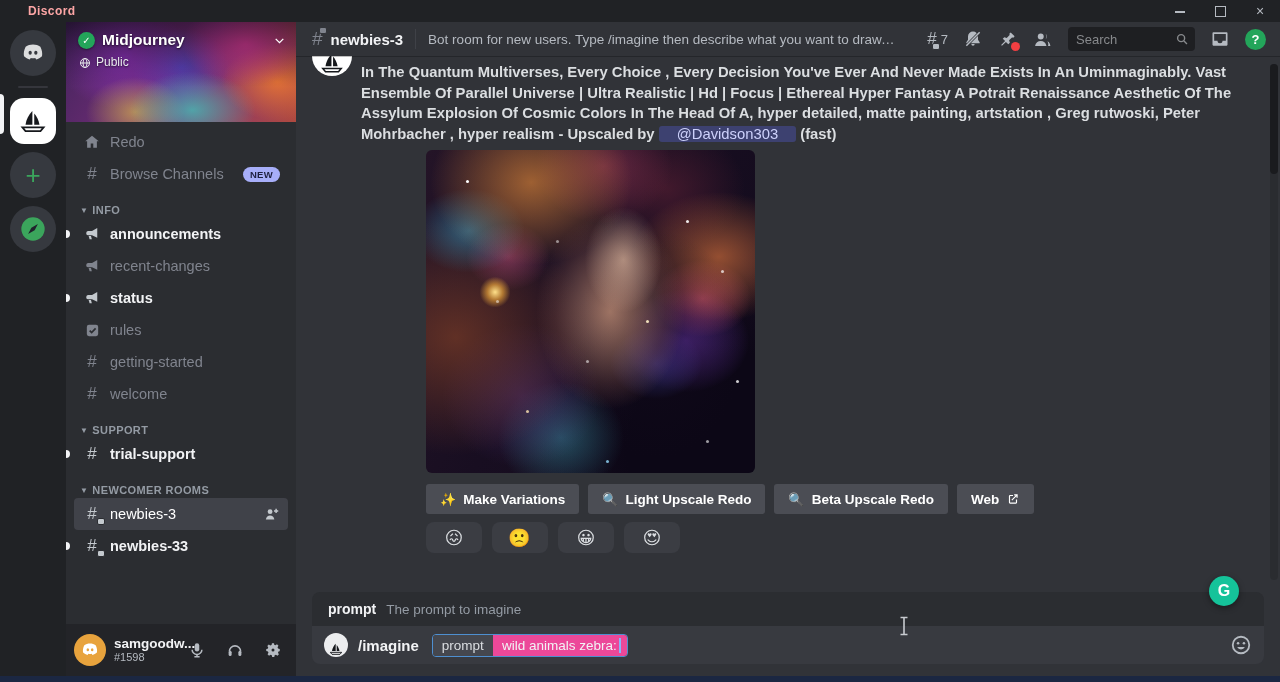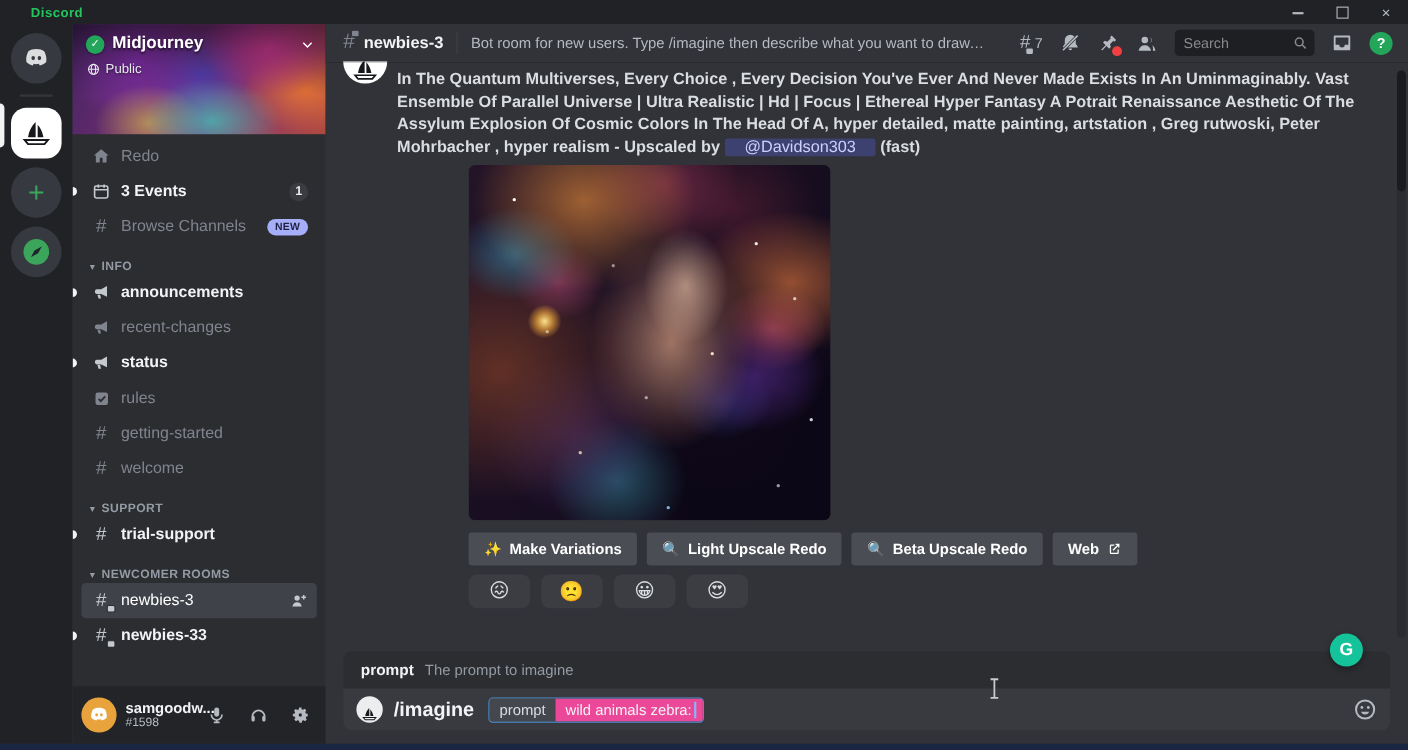--- a/index.html
+++ b/index.html
@@ -2,21 +2,21 @@
 <html><head>
 <meta charset="utf-8">
 <style>
   * { margin:0; padding:0; box-sizing:border-box; }
   html,body { width:1280px; height:682px; overflow:hidden; }
   body { font-family:"Liberation Sans","DejaVu Sans",sans-serif; background:#313338; color:#dbdee1; }
   .screen { position:relative; width:1280px; height:682px; display:flex; flex-direction:column; }
 
   
   .titlebar { height:22px; background:#202225; display:flex; align-items:center; flex:none; }
-  .tb-logo { margin-left:28px; font-size:12px; font-weight:700; color:#22c55e; letter-spacing:.4px; }
+  .tb-logo { margin-left:28px; font-size:12px; font-weight:700; color:#fca5a5; letter-spacing:.4px; }
   .win-controls { margin-left:auto; margin-right:14px; display:flex; gap:28px; align-items:center; }
   .wc { width:12px; height:12px; position:relative; cursor:default; }
   .wc-min::after { content:""; position:absolute; left:1px; top:6px; width:10px; height:1.6px; background:#b5bac1; }
   .wc-max::after { content:""; position:absolute; left:1px; top:1px; width:9px; height:9px; border:1.4px solid #b5bac1; }
   .wc-close { color:#b5bac1; font-size:14px; line-height:12px; text-align:center; }
 
   .app { flex:1; display:flex; min-height:0; }
 
   
   .rail { width:66px; background:#202225; flex:none; position:relative; display:flex; flex-direction:column; align-items:center; padding-top:8px; }
@@ -127,21 +127,21 @@
   .reaction-row { margin:8px 0 0 65px; display:flex; gap:10px; }
   .reaction { width:56px; height:31px; background:#3b3d43; border-radius:8px; display:flex; align-items:center; justify-content:center; font-size:18px; cursor:pointer; }
 
   
   .composer { flex:none; margin:0 16px 12px; border-radius:8px; overflow:hidden; position:relative; z-index:2; }
   .autocomplete { height:34px; background:#2b2d31; display:flex; align-items:center; gap:10px; padding:0 16px; cursor:pointer; }
   .ac-name { font-size:14px; font-weight:700; color:#f2f3f5; }
   .ac-desc { font-size:13.5px; color:#949ba4; }
   .input-bar { height:38px; background:#383a40; display:flex; align-items:center; padding:0 12px; }
   .bot-ava { width:24px; height:24px; border-radius:50%; background:#ecedef; display:flex; align-items:flex-end; justify-content:center; overflow:hidden; flex:none; }
-  .cmd { margin-left:10px; font-size:18px; font-weight:700; color:#f2f3f5; }
+  .cmd { margin-left:10px; font-size:15px; font-weight:700; color:#f2f3f5; }
   .opt-pill { margin-left:13px; display:flex; align-items:stretch; border:1.5px solid #4e8fd0; border-radius:4px; overflow:hidden; font-size:13.5px; cursor:text; }
   .opt-name { background:#45474e; color:#dbdee1; padding:3px 9px; display:flex; align-items:center; }
   .opt-val { background:#ec4899; color:#f2f3f5; padding:3px 3px 3px 9px; display:flex; align-items:center; }
   .tcaret { width:2px; height:15px; background:#8ab4f8; margin:0 3px 0 2px; }
   .emoji-btn { margin-left:auto; color:#b5bac1; display:flex; cursor:pointer; }
 
   .ibeam { position:absolute; left:602px; top:594px; color:#c8cbd0; z-index:5; }
   .grammarly { position:absolute; right:41px; top:554px; width:30px; height:30px; border-radius:50%; background:#15c39a; color:#fff; font-size:16px; font-weight:700; display:flex; align-items:center; justify-content:center; box-shadow:0 2px 6px rgba(0,0,0,.4); z-index:6; cursor:pointer; }
   .scrollbar { position:absolute; right:2px; top:42px; width:8px; height:516px; background:rgba(26,27,30,.28); border-radius:4px; z-index:1; }
   .scroll-thumb { width:8px; height:110px; background:#1a1b1e; border-radius:4px; }
@@ -213,31 +213,20 @@
       </div>
 
       <div class="channels">
         <div class="chan-row">
           <span class="cicon">
               <svg width="18" height="18" viewBox="0 0 24 24">
                 <path fill="currentColor" d="M12 3.5 21 11h-2.5v8.5h-4.8V14h-3.4v5.5H5.5V11H3z"></path>
               </svg>
             </span>
           <span>Redo</span>
-        </div>
-        <div class="chan-row unread">
-          <span class="udot"></span>
-          <span class="cicon">
-              <svg width="18" height="18" viewBox="0 0 24 24">
-                <rect x="4" y="5.5" width="16" height="14.5" rx="2" fill="none" stroke="currentColor" stroke-width="2"></rect>
-                <path stroke="currentColor" stroke-width="2" d="M4 10h16M8.5 3.5v4M15.5 3.5v4"></path>
-              </svg>
-            </span>
-          <span>3 Events</span>
-          <span class="badge-count">1</span>
         </div>
         <div class="chan-row">
           <span class="cicon">
               <span class="hash">#</span>
             </span>
           <span>Browse Channels</span>
           <span class="badge-new">NEW</span>
         </div>
 
         <div class="cat">

